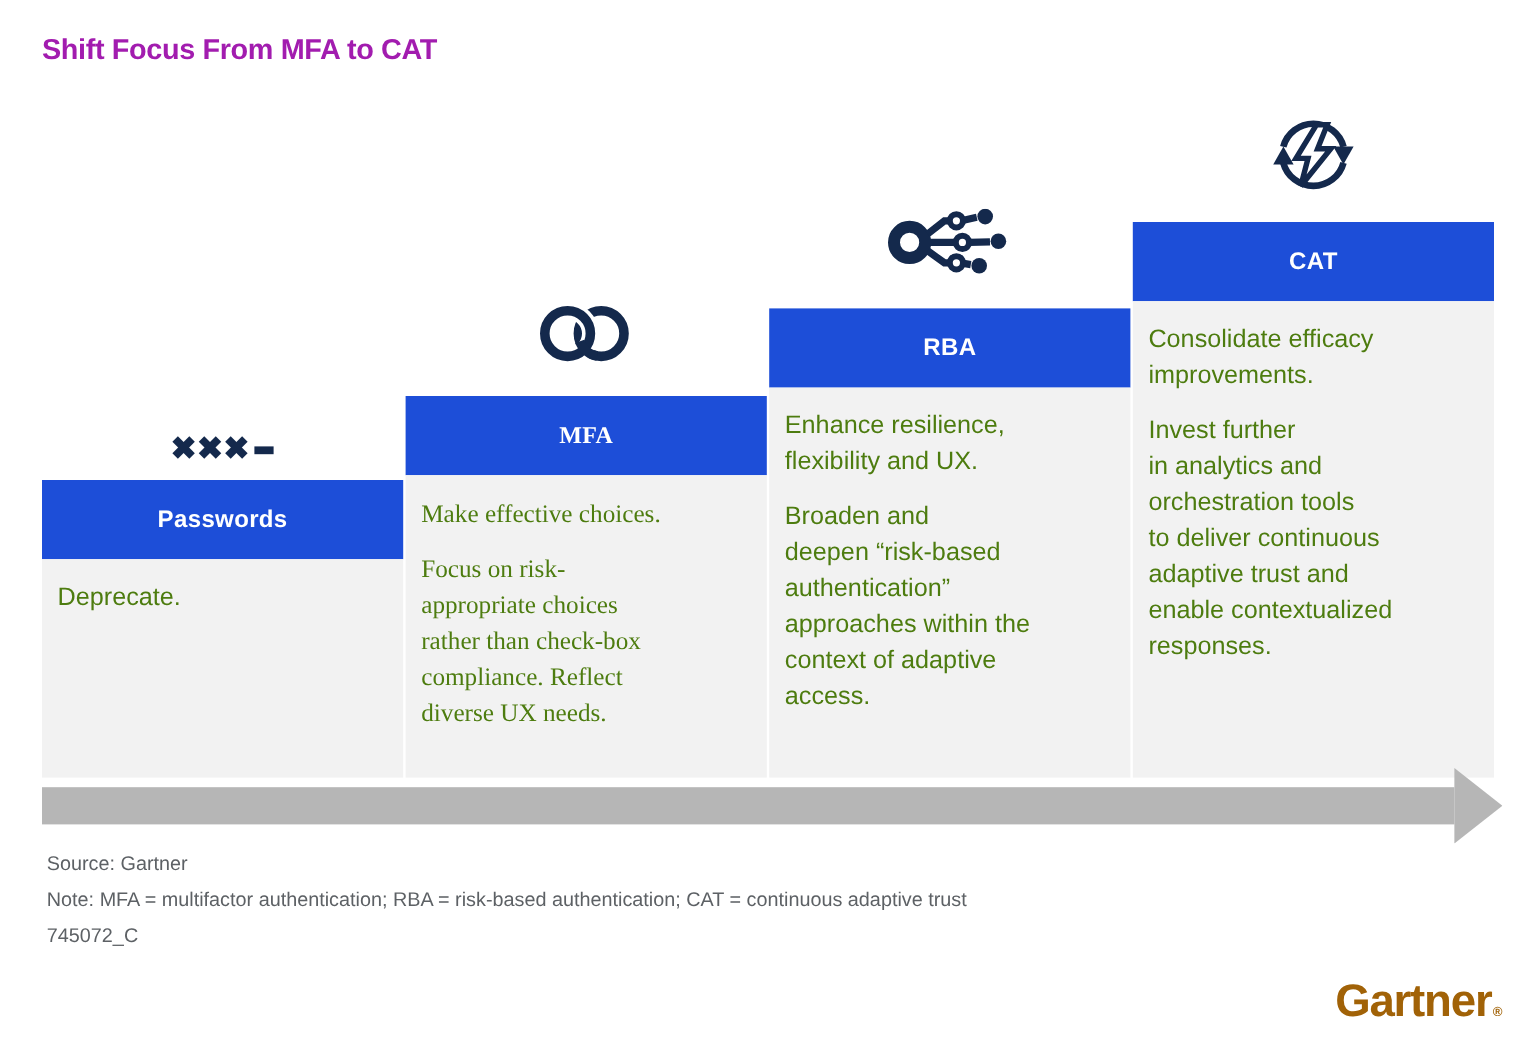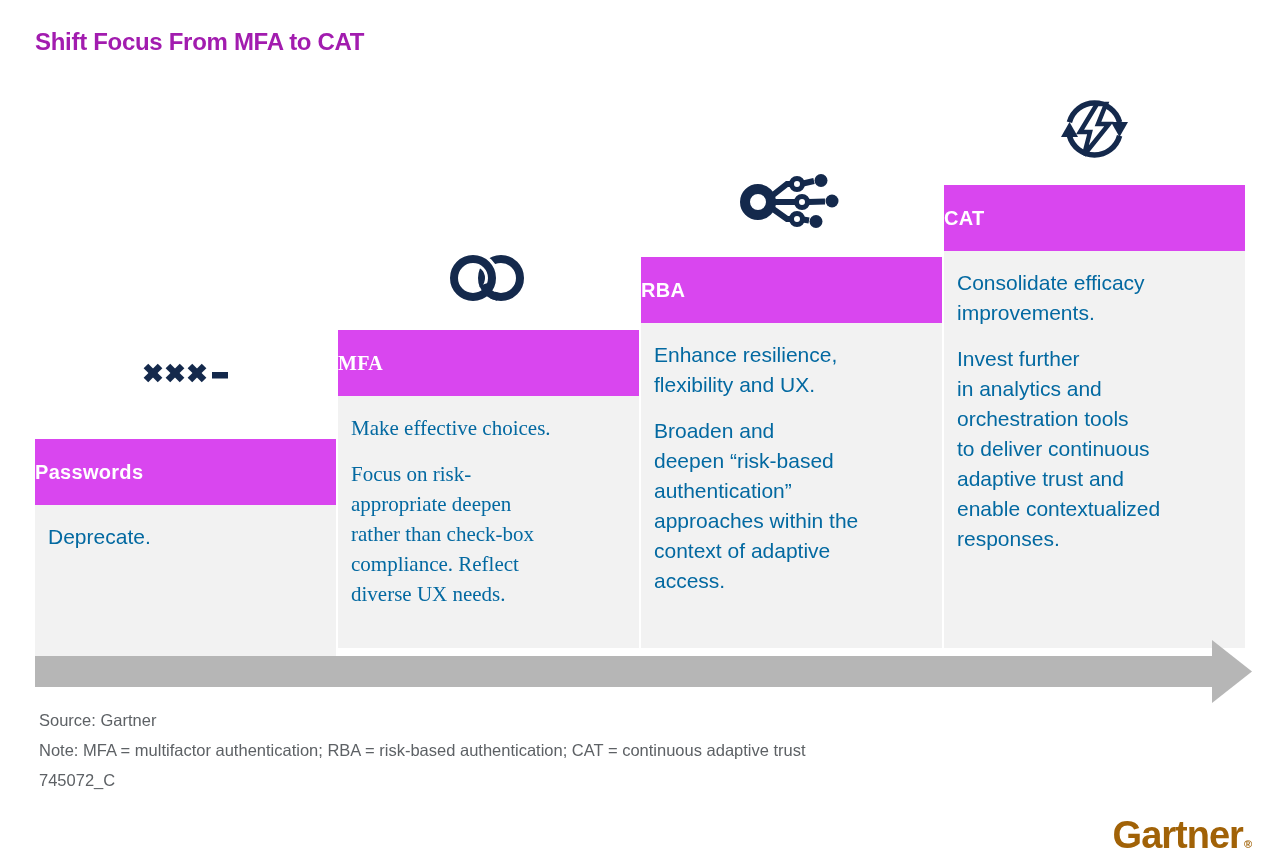--- a/index.html
+++ b/index.html
@@ -7,32 +7,32 @@
     position:relative;width:1280px;height:868px;background:#ffffff;overflow:hidden;
     font-family:"Liberation Sans","DejaVu Sans",sans-serif;
   }
   .title{
     position:absolute;left:35px;top:28px;margin:0;
     font-size:24px;font-weight:bold;color:#a21caf;letter-spacing:-0.3px;
   }
   
   .col{position:absolute;width:301px;}
   .col .hdr{
-    height:66px;background:#d946ef;display:flex;align-items:center;
+    height:66px;background:#1d4ed8;display:flex;align-items:center;justify-content:center;
   }
   .col .hdr span{color:#ffffff;font-size:20px;font-weight:bold;letter-spacing:0.3px;}
   .col .panel{
     position:absolute;left:0;right:0;top:66px;bottom:0;background:#f2f2f2;
     padding:17px 12px 0 13px;box-sizing:border-box;
   }
   .col .panel p{
-    margin:0;font-size:21px;line-height:30px;color:#0369a1;white-space:pre-line;
+    margin:0;font-size:21px;line-height:30px;color:#4d7c0f;white-space:pre-line;
   }
   .col .panel p + p{margin-top:16px;}
-  .col1{left:35px; top:400px;height:248px;margin-top:39px;}
+  .col1{left:35px; top:400px;height:248px;}
   .col2{left:338px;top:330px;height:318px;font-family:Liberation Serif, serif;}
   .col3{left:641px;top:257px;height:391px;}
   .col4{left:944px;top:185px;height:463px;}
   
   .icon{position:absolute;}
   .icon-passwords{left:141px;top:360px;}
   .icon-mfa{left:448px;top:250px;}
   .icon-rba{left:739px;top:174px;}
   .icon-cat{left:1052px;top:92px;}
   
@@ -126,21 +126,21 @@
     </div>
   </div>
 
   <div class="col col2">
     <div class="hdr">
       <span>MFA</span>
     </div>
     <div class="panel">
       <p>Make effective choices.</p>
       <p>Focus on risk-
-appropriate deepen
+appropriate choices
 rather than check-box
 compliance. Reflect
 diverse UX needs.</p>
     </div>
   </div>
 
   <div class="col col3">
     <div class="hdr">
       <span>RBA</span>
     </div>

